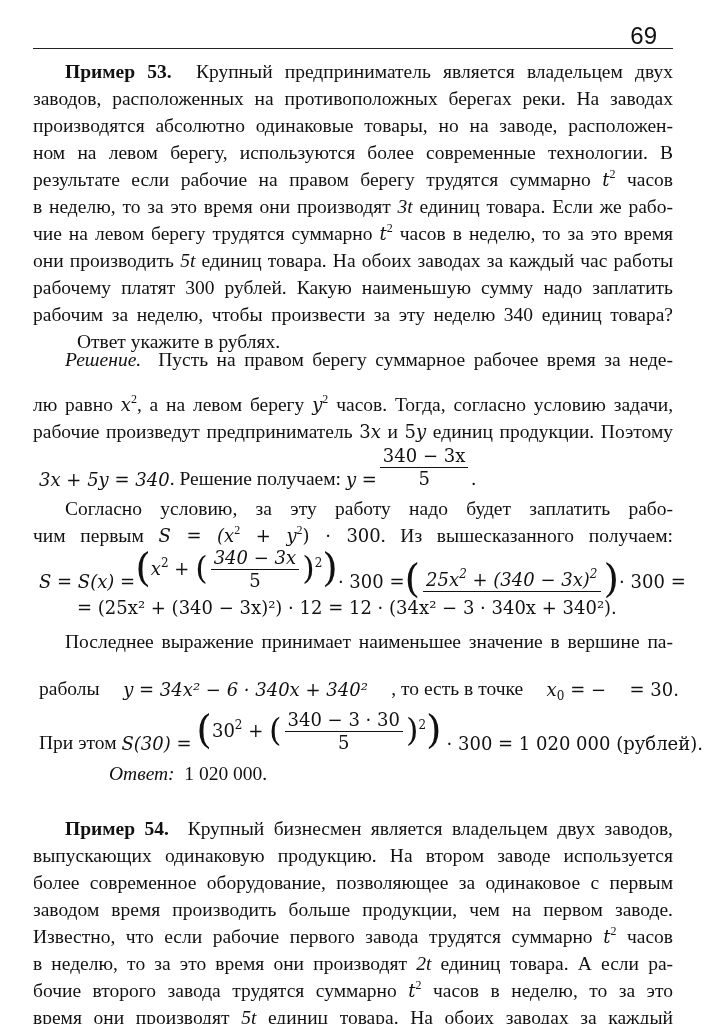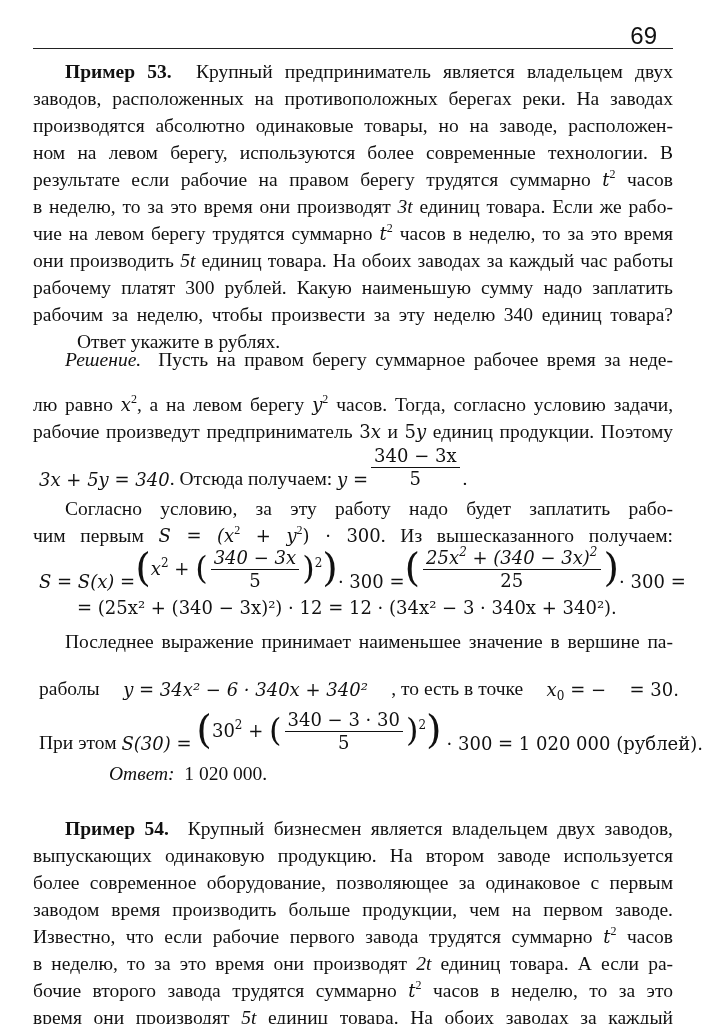--- a/index.html
+++ b/index.html
@@ -49,36 +49,36 @@
     <div class="line" style="top:276px">рабочему платят 300 рублей. Какую наименьшую сумму надо заплатить</div>
     <div class="line" style="top:303px">рабочим за неделю, чтобы произвести за эту неделю 340 единиц товара?</div>
     <div class="line noj" style="top:330px">Ответ укажите в рублях.</div>
   </div>
 
   <div>
     <div class="line indent" style="top:348px"><span class="it">Решение.</span>&nbsp; <span>Пусть на правом берегу суммарное рабочее время за неде-</span></div>
     <div class="line" style="top:393px"><span>лю равно</span> <span class="math mi">x</span><sup>2</sup><span>, а на левом берегу</span> <span class="math mi">y</span><sup>2</sup> <span>часов. Тогда, согласно условию задачи,</span></div>
     <div class="line" style="top:420px"><span>рабочие произведут предприниматель</span> <span class="math">3<span class="mi">x</span></span> <span>и</span> <span class="math">5<span class="mi">y</span></span> <span>единиц продукции. Поэтому</span></div>
     <div class="mathline" style="top:438px">
-      <span class="math mi">3x + 5y = 340</span><span>. Отсюда получаем:</span>&nbsp;
+      <span class="math mi">3x + 5y = 340</span><span>. Решение получаем:</span>&nbsp;
       <span class="math mi">y =</span>
       <span class="frac math">
           <span class="num">340 − 3x</span>
           <span class="den">5</span>
         </span>.
     </div>
 
     <div class="line indent" style="top:497px">Согласно условию, за эту работу надо будет заплатить рабо-</div>
     <div class="line" style="top:524px"><span>чим первым</span> <span class="math mi">S  =  (x</span><sup>2</sup><span class="math mi"> + y</span><sup>2</sup><span class="math">) · 300</span><span>. Из вышесказанного получаем:</span></div>
 
     <div class="mathline jb math" style="top:540px">
       <span class="mi">S = S(x) =</span>
       <span><span class="big">(</span><span class="mi">x</span><sup>2</sup> <span>+</span> <span class="med">(</span><span class="frac"><span class="num mi">340 − 3x</span><span class="den">5</span></span><span class="med">)</span><sup>2</sup><span class="big">)</span></span>
       <span>· 300 =</span>
-      <span><span class="big">(</span><span class="frac"><span class="num mi"><span>25x</span><sup>2</sup><span> + (340 − 3x)</span><sup>2</sup></span><span class="den">25</span></span><span class="big">)</span></span>
+      <span><span class="big">(</span><span class="frac"><span class="num mi"><span>25x</span><sup>2</sup><span> + (340 − 3x)</span><sup>2</sup></span></span><span class="big">)</span></span>
       <span>· 300 =</span>
     </div>
     <div class="line noj math" style="top:596px">= (25x² + (340 − 3x)²) · 12 = 12 · (34x² − 3 · 340x + 340²).</div>
 
     <div class="line indent" style="top:630px">Последнее выражение принимает наименьшее значение в вершине па-</div>
     <div class="mathline jb" style="top:648px">
       <span>раболы</span>
       <span class="math mi">y = 34x² − 6 · 340x + 340²</span>
       <span>, то есть в точке</span>
       <span class="math"><span class="mi">x</span><sub>0</sub> <span>= −</span></span>

